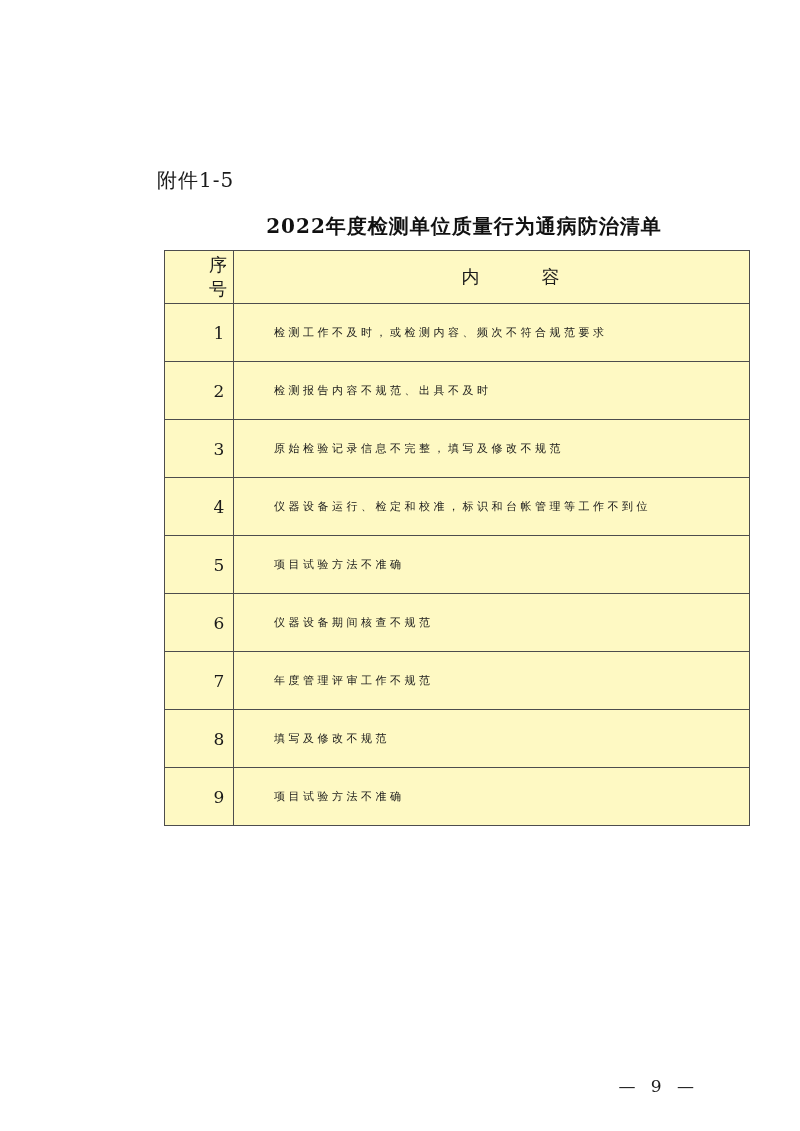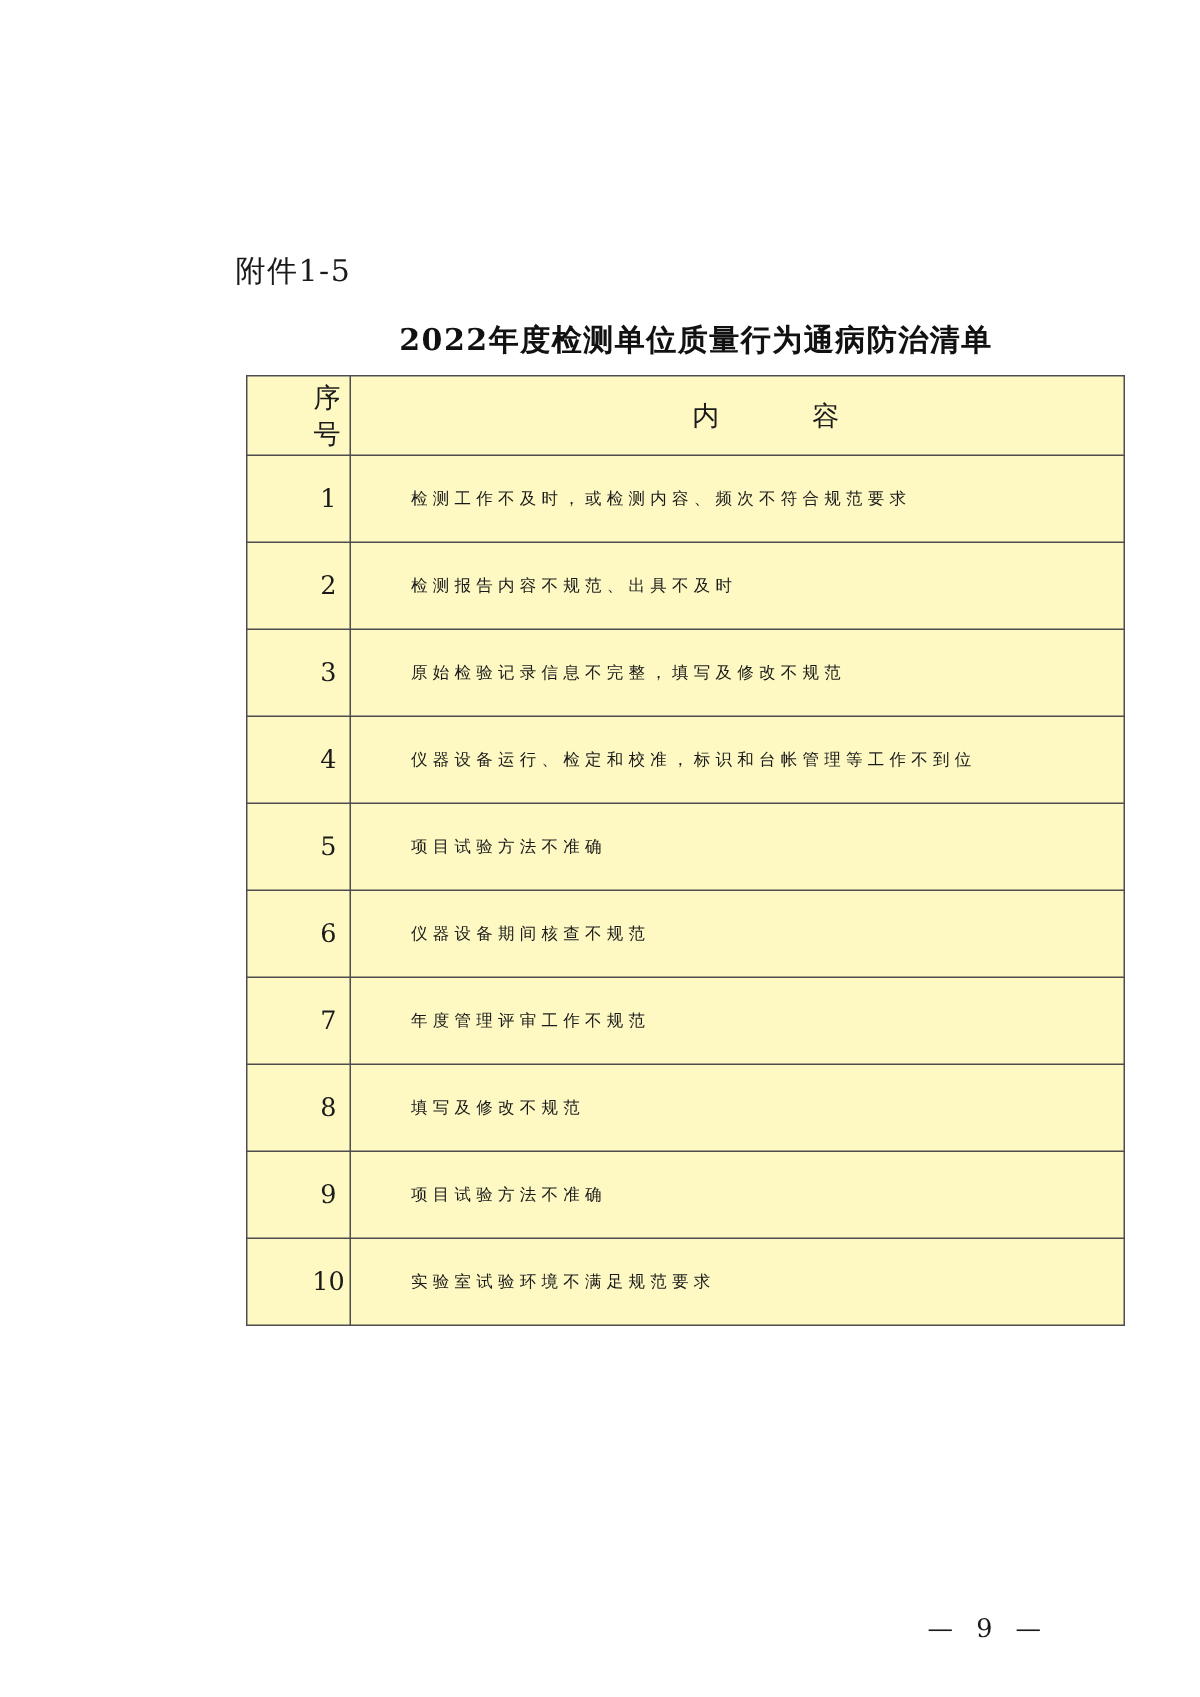--- a/index.html
+++ b/index.html
@@ -132,22 +132,18 @@
         <td class="cell-content">年度管理评审工作不规范</td>
       </tr>
       <tr class="data-row">
         <td class="cell-no">8</td>
         <td class="cell-content">填写及修改不规范</td>
       </tr>
       <tr class="data-row">
         <td class="cell-no">9</td>
         <td class="cell-content">项目试验方法不准确</td>
       </tr>
-      <tr class="data-row">
-        <td class="cell-no">10</td>
-        <td class="cell-content">实验室试验环境不满足规范要求</td>
-      </tr>
     </tbody>
   </table>
 
   <div class="page-number">— 9 —</div>
 
 </div>
 
 </body></html>

